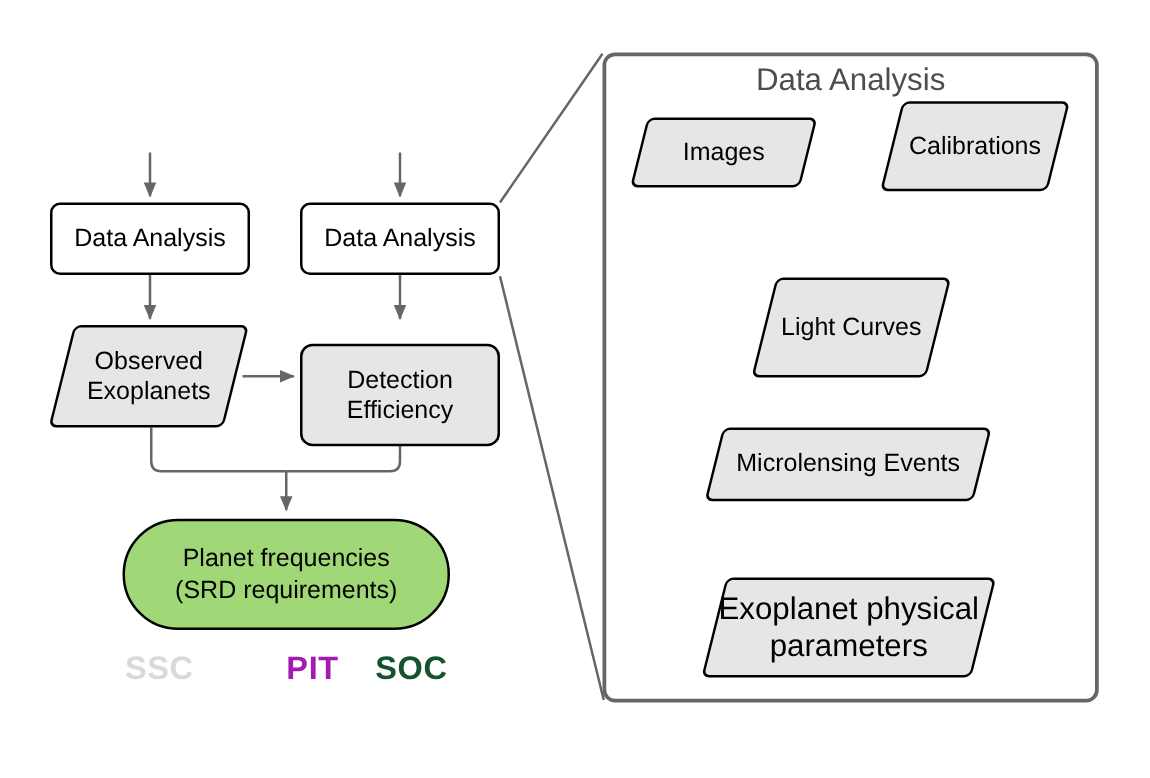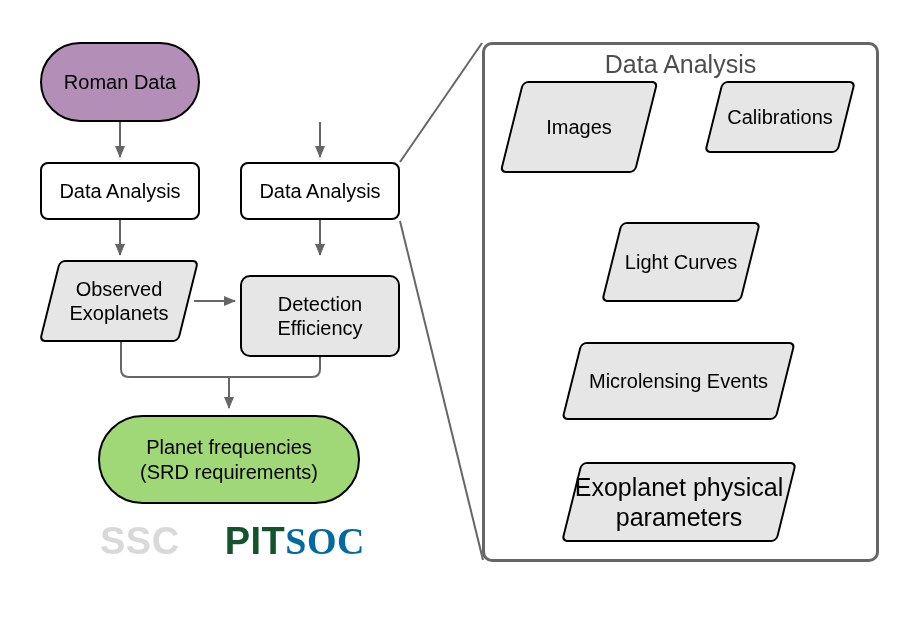--- a/index.html
+++ b/index.html
@@ -79,37 +79,37 @@
     background: #ffffff;
   }
   .panel-title {
     position: absolute;
     left: 482px; top: 50px;
     width: 397px;
     text-align: center;
     font-size: 25px;
     color: var(--panel-title, #4d4d4d);
   }
-  .n-images       { left: 500px; top: 81px;  width: 158px; height: 92px; }
+  .n-images       { left: 500px; top: 94px;  width: 158px; height: 56px; }
   .n-calibrations { left: 702px; top: 81px;  width: 156px; height: 72px; }
   .n-lightcurves  { left: 600px; top: 222px; width: 162px; height: 80px; }
-  .n-microlensing { left: 560px; top: 342px; width: 237px; height: 78px; }
+  .n-microlensing { left: 560px; top: 342px; width: 237px; height: 59px; }
   .n-exoparams    { left: 560px; top: 462px; width: 238px; height: 80px; font-size: 19px; }
   .n-exoparams .label { font-size: 25px; }
 
   .legend {
     position: absolute;
     left: 100px; top: 519px;
     width: 258px;
     display: flex;
     justify-content: space-between;
     align-items: baseline;
   }
   .legend-item {
-    font-size: 38px;
+    font-size: 26px;
     font-weight: 700;
     letter-spacing: 0.5px;
   }
 </style>
 </head>
 <body>
 
 <div class="stage">
 
   <svg class="wires" viewBox="0 0 920 622" xmlns="http://www.w3.org/2000/svg">
@@ -131,23 +131,20 @@
     <path class="wire" d="M579,161 V185 Q579,193 587,193 H680"></path>
     <path class="wire" d="M780,161 V185 Q780,193 772,193 H680"></path>
     <path class="wire" d="M680,193 V217" marker-end="url(#ah)"></path>
     <path class="wire" d="M681,302 V337" marker-end="url(#ah)"></path>
     <path class="wire" d="M679,420 V457" marker-end="url(#ah)"></path>
   </svg>
 
   <div class="panel"></div>
   <div class="panel-title">Data Analysis</div>
 
-  <div class="node pill n-roman">
-    <div class="label">Roman Data</div>
-  </div>
 
 
   <div class="node rect n-da1">
     <div class="label">Data Analysis</div>
   </div>
 
   <div class="node rect n-da2">
     <div class="label">Data Analysis</div>
   </div>
 
@@ -188,17 +185,17 @@
   </div>
 
   <div class="node pg n-exoparams">
     <div class="pg-skin"></div>
     <div class="label">Exoplanet physical
 parameters</div>
   </div>
 
   <div class="legend">
     <span class="legend-item" style="color: rgb(217, 217, 217);">SSC</span>
-    <span class="legend-item" style="color: #14532d; margin-left: 45px;">PIT</span>
-    <span class="legend-item" style="color: #0369a1; font-family: Liberation Serif, serif;">SOC</span>
+    <span class="legend-item" style="color: #a21caf; margin-left: 45px;">PIT</span>
+    <span class="legend-item" style="color: #14532d;">SOC</span>
   </div>
 
 </div>
 
 </body></html>

